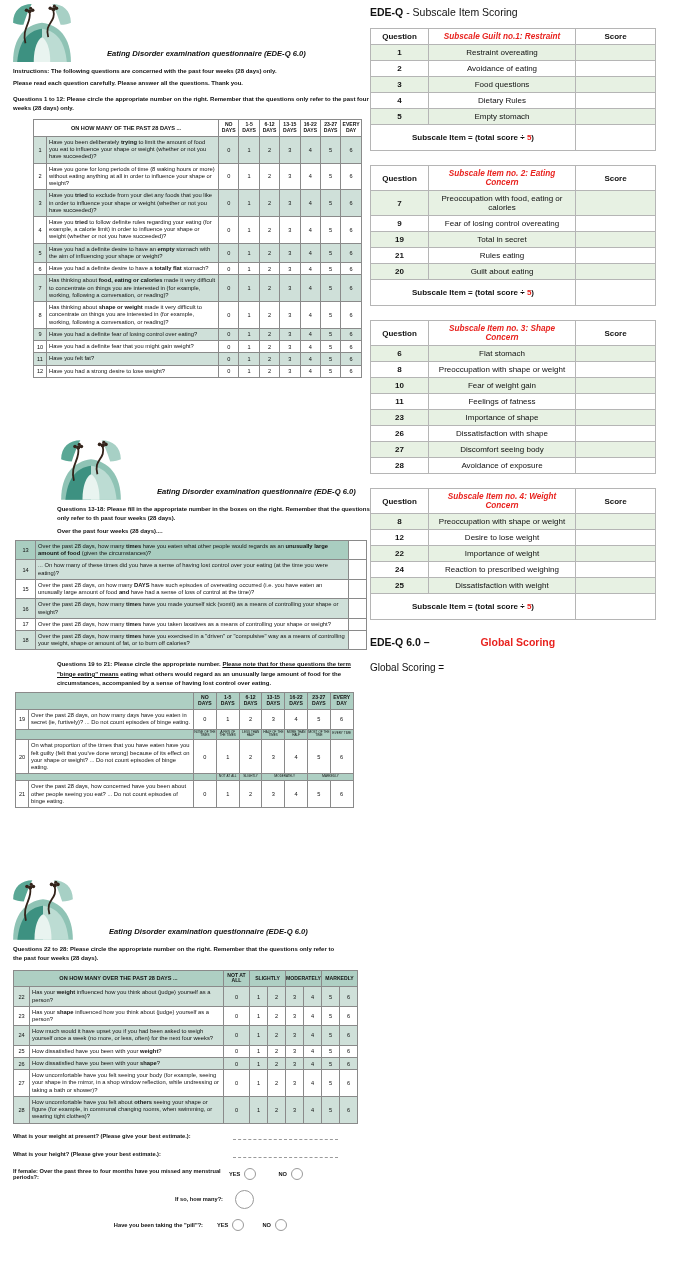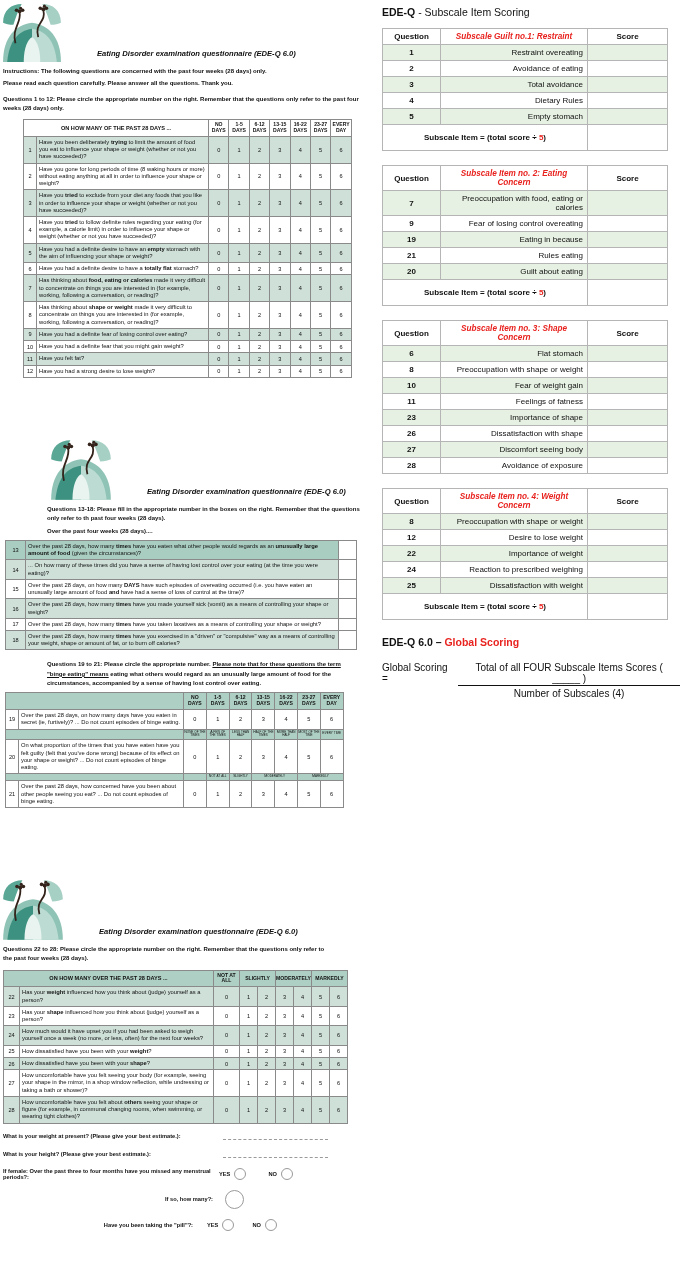--- a/index.html
+++ b/index.html
@@ -1,19 +1,19 @@
 <!DOCTYPE html>
 <html><head>
 <meta charset="utf-8">
 <style>
   html,body{margin:0;padding:0;background:#fff;}
   #page{position:relative;width:685px;height:1263px;background:#fff;
         font-family:"Liberation Sans",sans-serif;color:#111;overflow:hidden;}
   
-  .pblock{position:absolute;left:1px;width:366px;}
+  .pblock{position:absolute;left:11px;width:366px;}
   .phead{display:flex;align-items:flex-end;}
   .logo{flex:0 0 auto;}
   .ptitle{font-size:7.6px;font-weight:bold;font-style:italic;margin:0 0 6px 34px;white-space:nowrap;}
   .instr{font-size:6px;font-weight:bold;line-height:1.55;margin:3px 0 0 2px;}
   .instr p{margin:0 0 3px 0;}
   u{text-decoration:underline;}
   
   table{border-collapse:collapse;table-layout:fixed;}
   .qtable{border:1.6px solid #4a4a4a;border-radius:4px;}
   .t1{width:328px;margin:6px 0 0 22px;font-size:5.8px;}
@@ -34,34 +34,34 @@
   
   .bfields{margin:8px 0 0 2px;font-size:5.7px;font-weight:bold;}
   .brow{display:flex;align-items:center;margin:0 0 10px 0;}
   .blbl{width:210px;}
   .blbl.r{text-align:right;padding-right:8px;}
   .dash{width:105px;border-bottom:1px dashed #9a9a9a;height:7px;margin-left:10px;}
   .circ{display:inline-block;width:10px;height:10px;border:1.2px solid #9a9a9a;border-radius:50%;margin:0 4px 0 4px;vertical-align:middle;}
   .circ.big{width:17px;height:17px;}
   .yn{margin-left:6px;}
   
-  #rcol{position:absolute;left:380px;top:6px;width:300px;}
+  #rcol{position:absolute;left:368px;top:6px;width:300px;}
   .rtitle{font-size:10.5px;margin:0 0 10px 2px;}
   .rtitle b{font-weight:bold;}
   .stable{width:286px;margin:4px 0 14px 2px;font-size:8px;border:1px solid #9a9a9a;}
   .stable th,.stable td{border:0.8px solid #b5b5b5;padding:3px 4px;}
   .stable th.qcol,.stable th.scol{font-weight:bold;text-align:center;font-size:8px;}
   .stable th.subh{color:#e8231f;font-style:italic;font-weight:bold;text-align:center;font-size:8.2px;}
   .stable td.qnum{font-weight:bold;text-align:center;}
-  .stable td.lbl{text-align:right;}
+  .stable td.lbl{text-align:center;}
   .stable tr.g{background:#e7f1e3;}
   .stable td.foot{font-weight:bold;text-align:center;padding:8px 2px;font-size:8px;}
   .stable td.foot .red{color:#e8231f;}
   .gshead{font-size:10.5px;font-weight:bold;margin:16px 0 0 2px;}
-  .gshead .red{color:#e8231f;}
+  .gshead .red{color:#e8231f;margin-left:48px;}
   .gsline{font-size:10px;margin:14px 0 0 2px;display:flex;}
   .gsfrac{display:inline-block;text-align:center;margin-left:4px;}
   .gsnum{border-bottom:1px solid #111;padding:0 2px 1px 2px;}
   .gsden{padding-top:2px;}
 </style>
 </head>
 <body>
 
 <div id="page">
 
@@ -580,21 +580,21 @@
               <td class="lbl">Restraint overeating</td>
               <td></td>
             </tr>
             <tr class="">
               <td class="qnum">2</td>
               <td class="lbl">Avoidance of eating</td>
               <td></td>
             </tr>
             <tr class="g">
               <td class="qnum">3</td>
-              <td class="lbl">Total avoidance</td>
+              <td class="lbl">Food questions</td>
               <td></td>
             </tr>
             <tr class="">
               <td class="qnum">4</td>
               <td class="lbl">Dietary Rules</td>
               <td></td>
             </tr>
             <tr class="g">
               <td class="qnum">5</td>
               <td class="lbl">Empty stomach</td>
@@ -623,21 +623,21 @@
               <td class="lbl">Preoccupation with food, eating or calories</td>
               <td></td>
             </tr>
             <tr class="">
               <td class="qnum">9</td>
               <td class="lbl">Fear of losing control overeating</td>
               <td></td>
             </tr>
             <tr class="g">
               <td class="qnum">19</td>
-              <td class="lbl">Eating in because</td>
+              <td class="lbl">Total in secret</td>
               <td></td>
             </tr>
             <tr class="">
               <td class="qnum">21</td>
               <td class="lbl">Rules eating</td>
               <td></td>
             </tr>
             <tr class="g">
               <td class="qnum">20</td>
               <td class="lbl">Guilt about eating</td>
@@ -745,20 +745,16 @@
               <td></td>
             </tr>
   </tbody>
         </table>
       </div>
     <div class="gshead">
       <span>EDE-Q 6.0 – </span><span class="red">Global Scoring</span>
     </div>
     <div class="gsline">
       <span>Global Scoring = </span>
-      <span class="gsfrac">
-        <div class="gsnum">Total of all FOUR Subscale Items Scores  ( _____ )</div>
-        <div class="gsden">Number of Subscales (4)</div>
-      </span>
     </div>
   </div>
 
 </div>
 
 </body></html>

